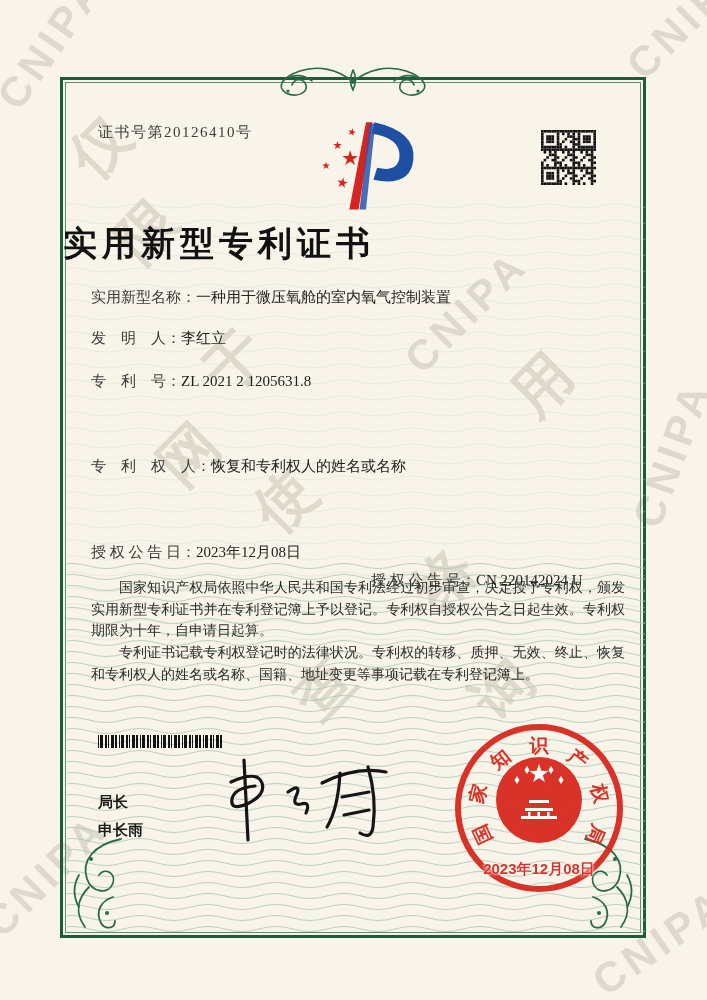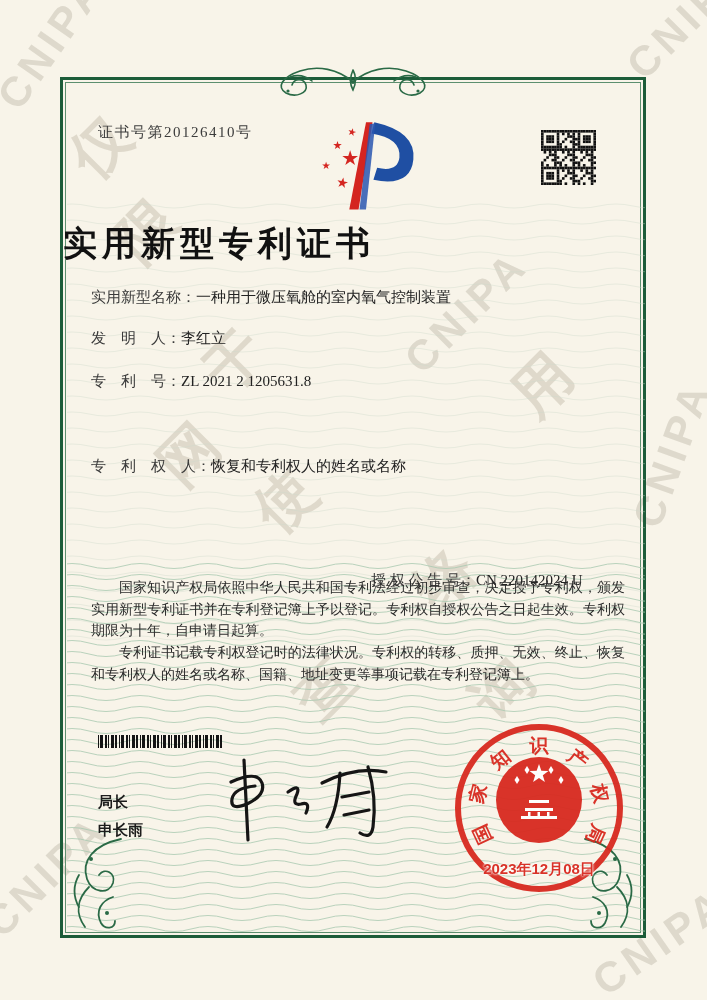--- a/index.html
+++ b/index.html
@@ -452,20 +452,21 @@
     <div class="row" style="top:249px">
       <span class="lab">发　明　人：</span><span class="val">李红立</span>
     </div>
     <div class="row" style="top:292px">
       <span class="lab">专　利　号：</span><span class="val">ZL 2021 2 1205631.8</span>
     </div>
     <div class="row" style="top:377px">
       <span class="lab">专　利　权　人：</span><span class="val">恢复和专利权人的姓名或名称</span>
     </div>
     <div class="row" style="top:463px">
+      <span><span class="lab">授 权 公 告 日：</span><span class="val">2023年12月08日</span></span>
       <span class="row2-right"><span class="lab">授 权 公 告 号：</span><span class="val">CN 220142024 U</span></span>
     </div>
 
     <div class="para" style="top:497px">国家知识产权局依照中华人民共和国专利法经过初步审查，决定授予专利权，颁发实用新型专利证书并在专利登记簿上予以登记。专利权自授权公告之日起生效。专利权期限为十年，自申请日起算。</div>
     <div class="para" style="top:562px">专利证书记载专利权登记时的法律状况。专利权的转移、质押、无效、终止、恢复和专利权人的姓名或名称、国籍、地址变更等事项记载在专利登记簿上。</div>
 
     <div id="barcode">
         <span style="width: 1px; margin-right: 1px;"></span>
         <span style="width: 3px; margin-right: 2px;"></span>
         <span style="width: 2px; margin-right: 1px;"></span>

